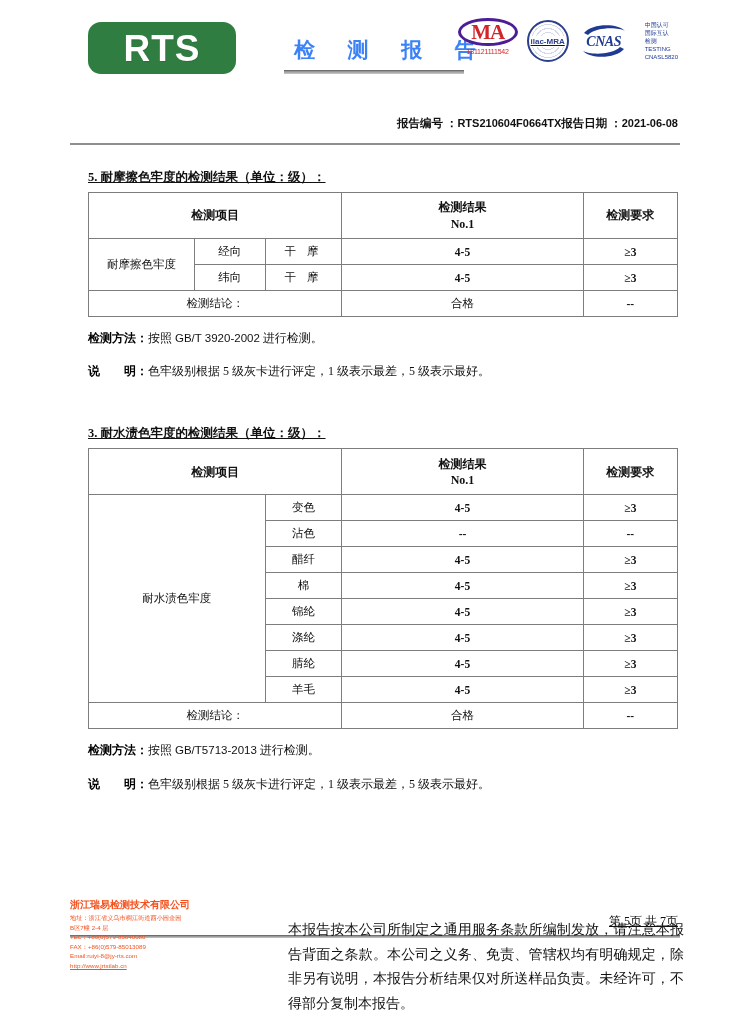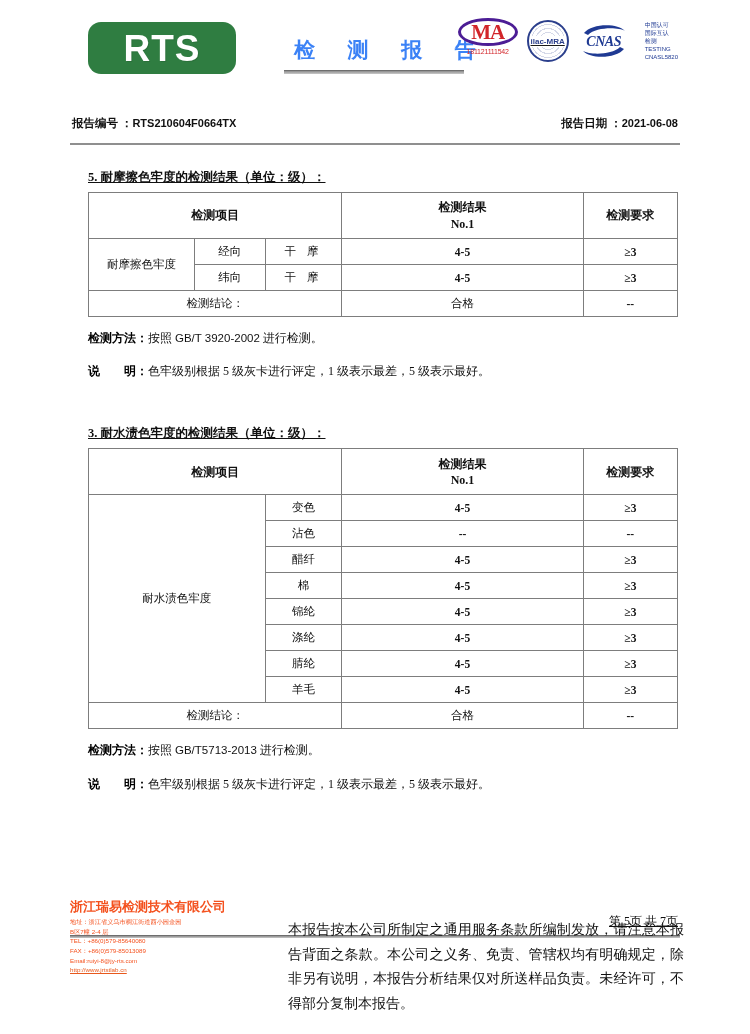--- a/index.html
+++ b/index.html
@@ -135,21 +135,21 @@
     line-height: 1.35;
     color: #1f3a93;
     white-space: nowrap;
   }
 
   
   .meta {
     position: relative;
     margin: 18px 72px 0 72px;
     display: flex;
-    justify-content: space-between;
+    justify-content: flex-end;
     font-size: 11.5px;
   }
   .meta .pair { white-space: nowrap; }
   .meta .lbl {
     font-family: "Liberation Serif", serif;
     font-weight: bold;
     color: #111;
   }
   .meta .val {
     font-family: "Liberation Sans", sans-serif;
@@ -238,21 +238,21 @@
     position: absolute;
     left: 70px; right: 66px; bottom: 18px;
     display: flex;
     gap: 18px;
     align-items: flex-start;
   }
   .foot-left { width: 200px; }
   .foot-left .co {
     font-family: "Liberation Sans", sans-serif;
     font-weight: bold;
-    font-size: 13px;
+    font-size: 10px;
     color: #f4511e;
     line-height: 1.4;
     margin-bottom: 1px;
   }
   .foot-left .ln {
     font-family: "Liberation Sans", sans-serif;
     font-size: 6.2px;
     color: #f4511e;
     line-height: 1.55;
     white-space: nowrap;

